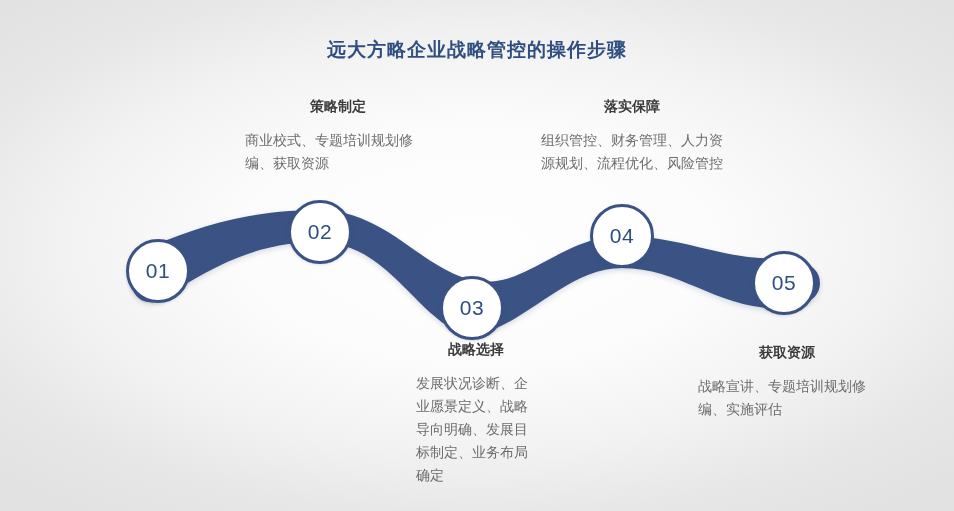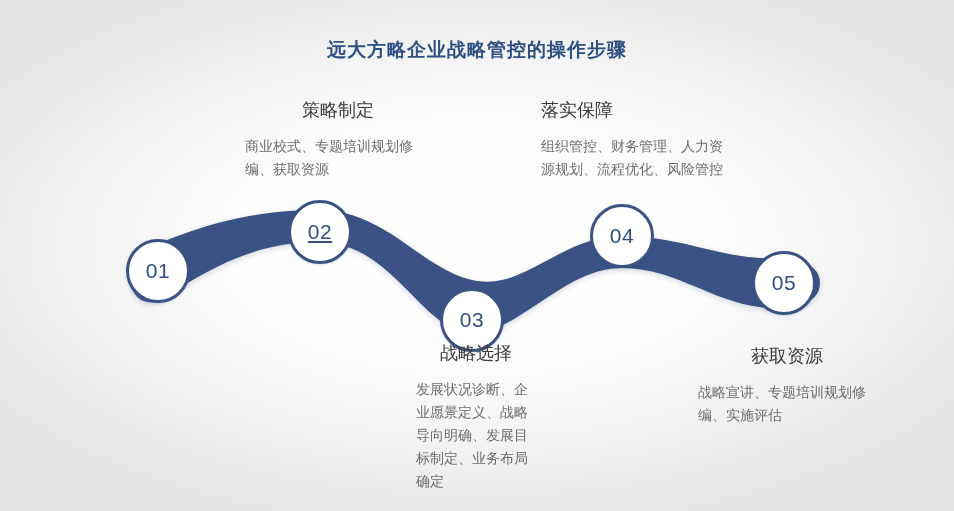--- a/index.html
+++ b/index.html
@@ -61,22 +61,22 @@
     font-size: 21px;
     letter-spacing: 0.5px;
     box-shadow: 0 1px 3px rgba(40,60,100,0.16);
   }
 
   
   .block {
     position: absolute;
   }
   .block .heading {
-    font-size: 18px;
-    font-weight: normal;
+    font-size: 14px;
+    font-weight: bold;
     color: #3b3b3b;
     margin-bottom: 13px;
     white-space: nowrap;
   }
   .block .body {
     font-size: 14px;
     line-height: 23px;
     color: #6d6d6d;
   }
 
@@ -87,21 +87,21 @@
 
   #block-2 { left: 245px; top: 98px;  width: 186px; }
   #block-2 .heading { text-align: center; }
   #block-2 .body    { text-align: left; }
 
   #block-3 { left: 416px; top: 341px; width: 120px; }
   #block-3 .heading { text-align: center; }
   #block-3 .body    { text-align: left; }
 
   #block-4 { left: 541px; top: 98px;  width: 182px; }
-  #block-4 .heading { text-align: left; }
+  #block-4 .heading { text-align: center; }
   #block-4 .body    { text-align: left; }
 
   #block-5 { left: 698px; top: 344px; width: 178px; }
   #block-5 .heading { text-align: center; }
   #block-5 .body    { text-align: left; }
 </style>
 </head>
 <body>
 
 <div id="canvas">
@@ -133,24 +133,24 @@
         L 160,300
         C 148,306 136,300 132,288
         C 128,276 134,262 146,254
         Z"></path>
     </g>
   </svg>
 
   <div class="node" style="left:126px; top:239px;">
     <span>01</span>
   </div>
-  <div class="node" style="left:288px; top:200px;text-decoration:underline;">
+  <div class="node" style="left:288px; top:200px;">
     <span>02</span>
   </div>
-  <div class="node" style="left:440px; top:288px;">
+  <div class="node" style="left:440px; top:276px;">
     <span>03</span>
   </div>
   <div class="node" style="left:590px; top:204px;">
     <span>04</span>
   </div>
   <div class="node" style="left:752px; top:251px;">
     <span>05</span>
   </div>
 
 

